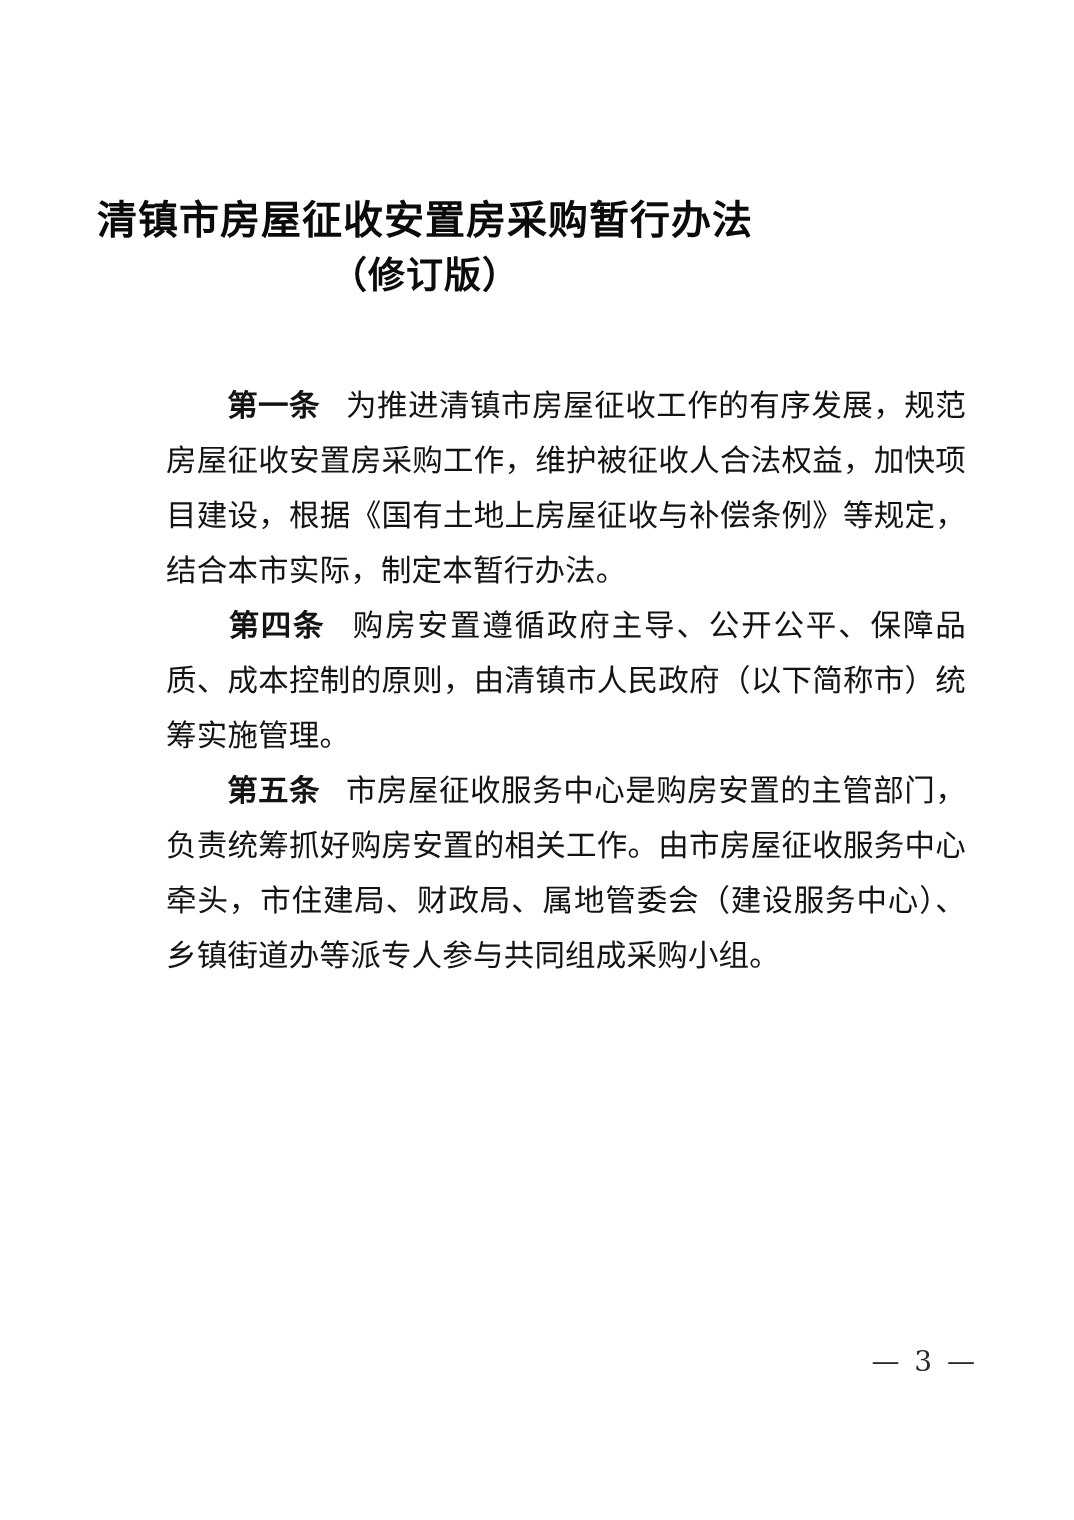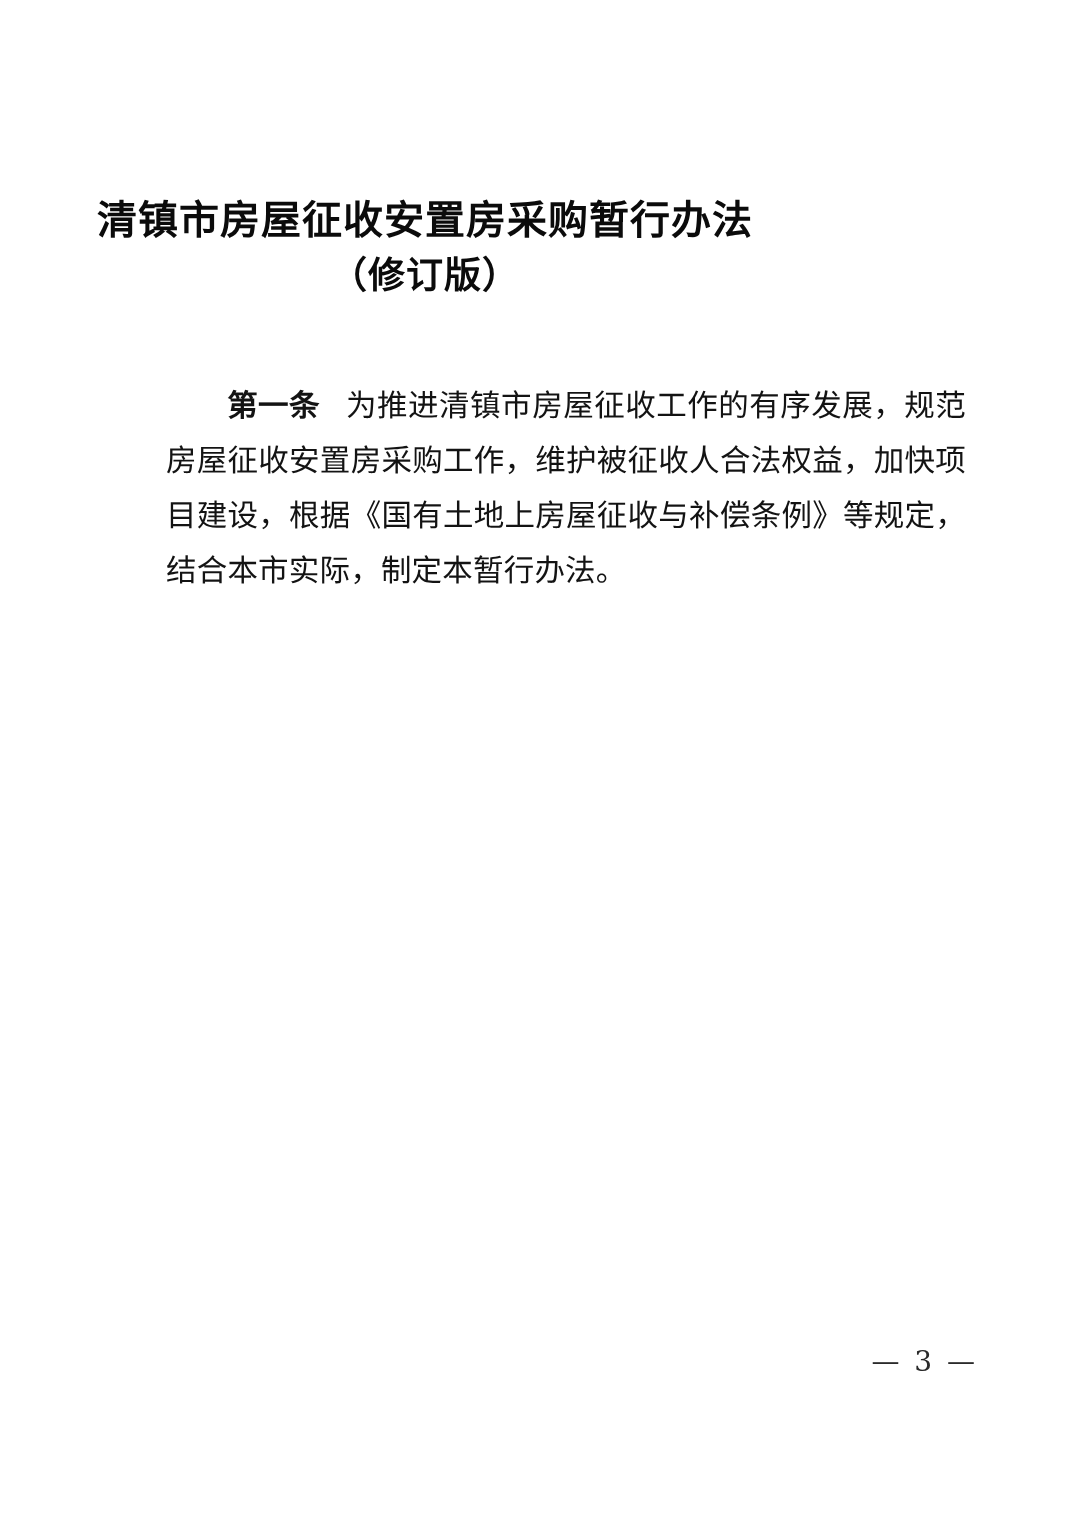--- a/index.html
+++ b/index.html
@@ -118,21 +118,27 @@
   </div>
 
   <div class="body-block">
 
     <p class="article">
       <span class="indent"></span><span class="art-label">第一条</span><span class="art-gap"></span><span>为推进清镇市房屋征收工作的有序发展，规范房屋征收安置房采购工作，维护被征收人合法权益，加快项目建设，根据《国有土地上房屋征收与补偿条例》等规定，结合本市实际，制定本暂行办法。</span>
     </p>
 
 
 
+    <p class="article">
+      <span class="indent"></span><span class="art-label">第四条</span><span class="art-gap"></span><span>购房安置遵循政府主导、公开公平、保障品质、成本控制的原则，由清镇市人民政府（以下简称市）统筹实施管理。</span>
+    </p>
 
+    <p class="article">
+      <span class="indent"></span><span class="art-label">第五条</span><span class="art-gap"></span><span>市房屋征收服务中心是购房安置的主管部门，负责统筹抓好购房安置的相关工作。由市房屋征收服务中心牵头，市住建局、财政局、属地管委会（建设服务中心）、乡镇街道办等派专人参与共同组成采购小组。</span>
+    </p>
 
   </div>
 
   <div class="page-footer">
     <span class="folio">— 3 —</span>
   </div>
 
 </div>
 
 </body></html>

